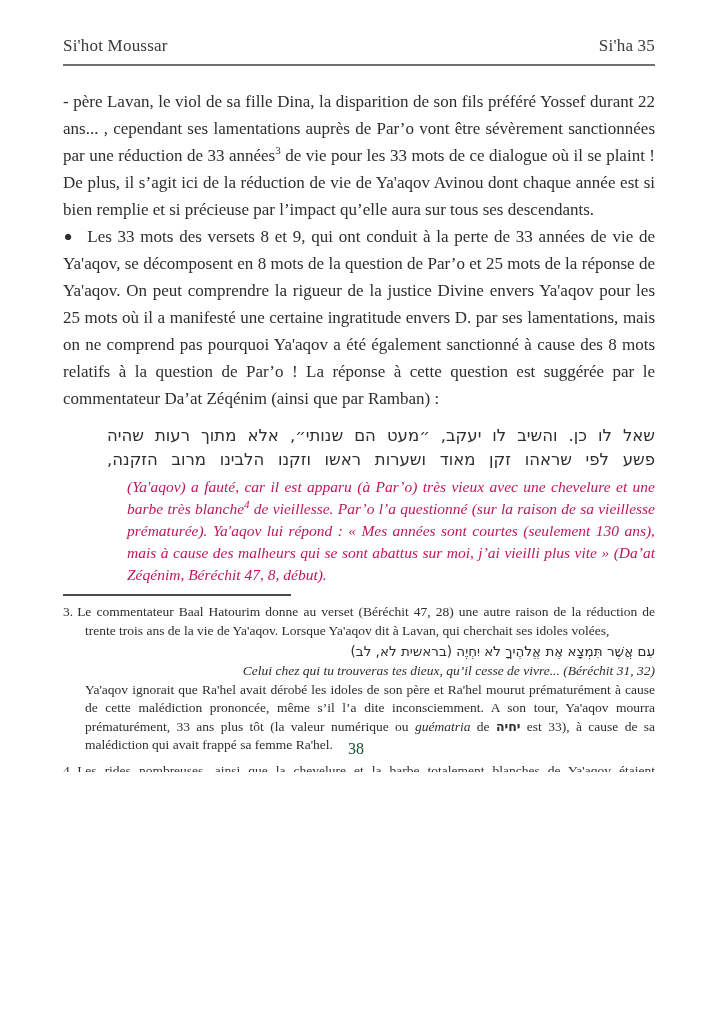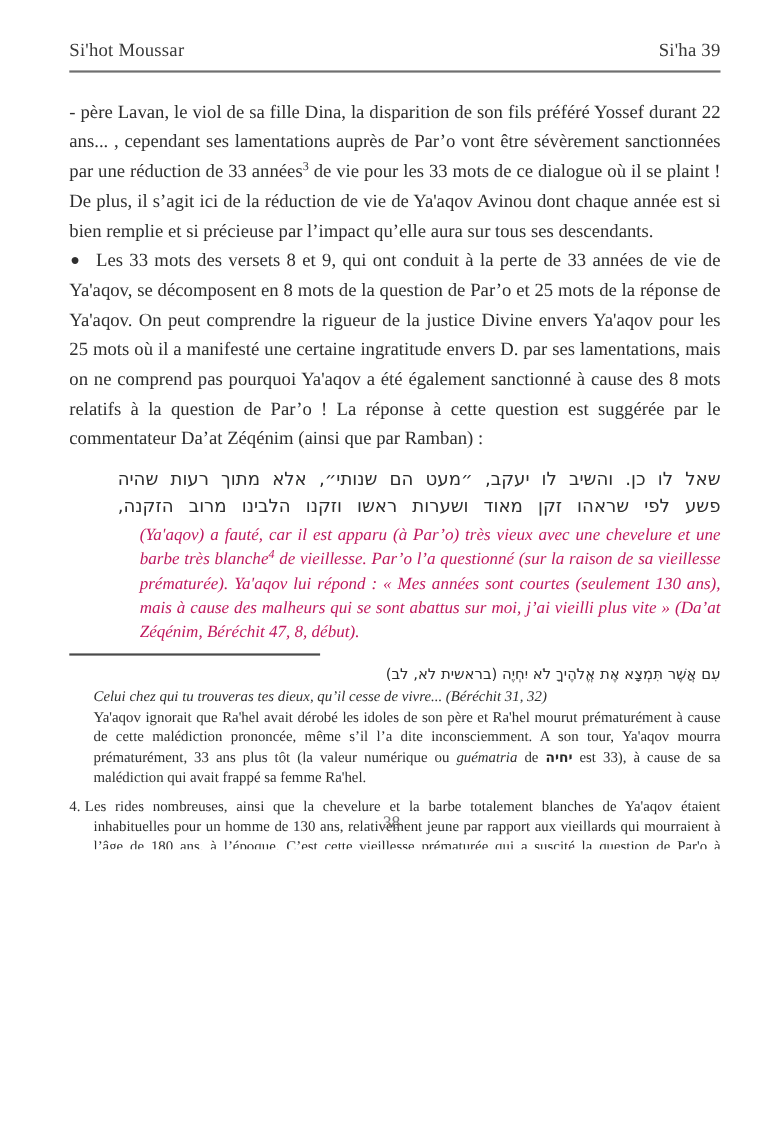--- a/index.html
+++ b/index.html
@@ -79,62 +79,63 @@
   .fn-heb-verse {
     direction: rtl;
     text-align: right;
     text-indent: 0;
     font-family: "DejaVu Sans", sans-serif;
     font-size: 13.5px;
     line-height: 20px;
     margin: 1px 0;
   }
   .fn-verse-trans {
-    text-align: left;
+    text-align: right;
     text-indent: 0;
     font-style: italic;
     line-height: 18.5px;
   }
   .fn-body { text-indent: 0; }
   .italic-term { font-style: italic; }
   .heb-inline { font-family: "DejaVu Sans", sans-serif; font-size: 12.5px; font-weight: bold; }
   
   .page-number {
     position: absolute;
     bottom: 14px; left: 0;
     width: 100%;
     text-align: center;
     font-size: 16px;
-    color: #737373;
+    color: #14532d;
   }
 </style>
 </head>
 <body>
 
 <div class="page">
 
   <div class="header">
     <span>Si'hot Moussar</span>
-    <span>Si'ha 39</span>
+    <span>Si'ha 35</span>
   </div>
 
   <p class="para para1"><span>- père Lavan, le viol de sa fille Dina, la disparition de son fils préféré Yossef durant 22 ans... , cependant ses lamentations auprès de Par’o vont être sévèrement sanctionnées par une réduction de 33 années</span><sup class="fnref">3</sup><span> de vie pour les 33 mots de ce dialogue où il se plaint ! De plus, il s’agit ici de la réduction de vie de Ya'aqov Avinou dont chaque année est si bien remplie et si précieuse par l’impact qu’elle aura sur tous ses descendants.</span></p>
 
   <p class="para para2"><span class="bullet">●</span><span>Les 33 mots des versets 8 et 9, qui ont conduit à la perte de 33 années de vie de Ya'aqov, se décomposent en 8 mots de la question de Par’o et 25 mots de la réponse de Ya'aqov. On peut comprendre la rigueur de la justice Divine envers Ya'aqov pour les 25 mots où il a manifesté une certaine ingratitude envers D. par ses lamentations, mais on ne comprend pas pourquoi Ya'aqov a été également sanctionné à cause des 8 mots relatifs à la question de Par’o ! La réponse à cette question est suggérée par le commentateur Da’at Zéqénim (ainsi que par Ramban) :</span></p>
 
   <div class="heb-quote" dir="rtl" lang="he">
     <div class="heb-line-justify">שאל לו כן. והשיב לו יעקב, ״מעט הם שנותי״, אלא מתוך רעות שהיה</div>
     <div class="heb-line-justify">פשע לפי שראהו זקן מאוד ושערות ראשו וזקנו הלבינו מרוב הזקנה,</div>
   </div>
 
   <p class="translation"><span>(Ya'aqov) a fauté, car il est apparu (à Par’o) très vieux avec une chevelure et une barbe très blanche</span><sup class="fnref">4</sup><span> de vieillesse. Par’o l’a questionné (sur la raison de sa vieillesse prématurée). Ya'aqov lui répond : « Mes années sont courtes (seulement 130 ans), mais à cause des malheurs qui se sont abattus sur moi, j’ai vieilli plus vite » (Da’at Zéqénim, Béréchit 47, 8, début).</span></p>
 
   <div class="fn-rule"></div>
 
   <div class="footnote">
+    <div><span class="fn-num">3.</span><span>Le commentateur Baal Hatourim donne au verset (Béréchit 47, 28) une autre raison de la réduction de trente trois ans de la vie de Ya'aqov. Lorsque Ya'aqov dit à Lavan, qui cherchait ses idoles volées,</span></div>
     <div class="fn-heb-verse" dir="rtl" lang="he">עִם אֲשֶׁר תִּמְצָא אֶת אֱלֹהֶיךָ לֹא יִחְיֶה (בראשית לא, לב)</div>
     <div class="fn-verse-trans">Celui chez qui tu trouveras tes dieux, qu’il cesse de vivre... (Béréchit 31, 32)</div>
     <div class="fn-body"><span>Ya'aqov ignorait que Ra'hel avait dérobé les idoles de son père et Ra'hel mourut prématurément à cause de cette malédiction prononcée, même s’il l’a dite inconsciemment. A son tour, Ya'aqov mourra prématurément, 33 ans plus tôt (la valeur numérique ou </span><span class="italic-term">guématria</span><span> de </span><span class="heb-inline" dir="rtl" lang="he">יחיה</span><span> est 33), à cause de sa malédiction qui avait frappé sa femme Ra'hel.</span></div>
   </div>
 
   <div class="footnote">
     <div><span class="fn-num">4.</span><span>Les rides nombreuses, ainsi que la chevelure et la barbe totalement blanches de Ya'aqov étaient inhabituelles pour un homme de 130 ans, relativement jeune par rapport aux vieillards qui mourraient à l’âge de 180 ans, à l’époque. C’est cette vieillesse prématurée qui a suscité la question de Par'o à Ya'aqov.</span></div>
   </div>
 
   <div class="page-number">38</div>

